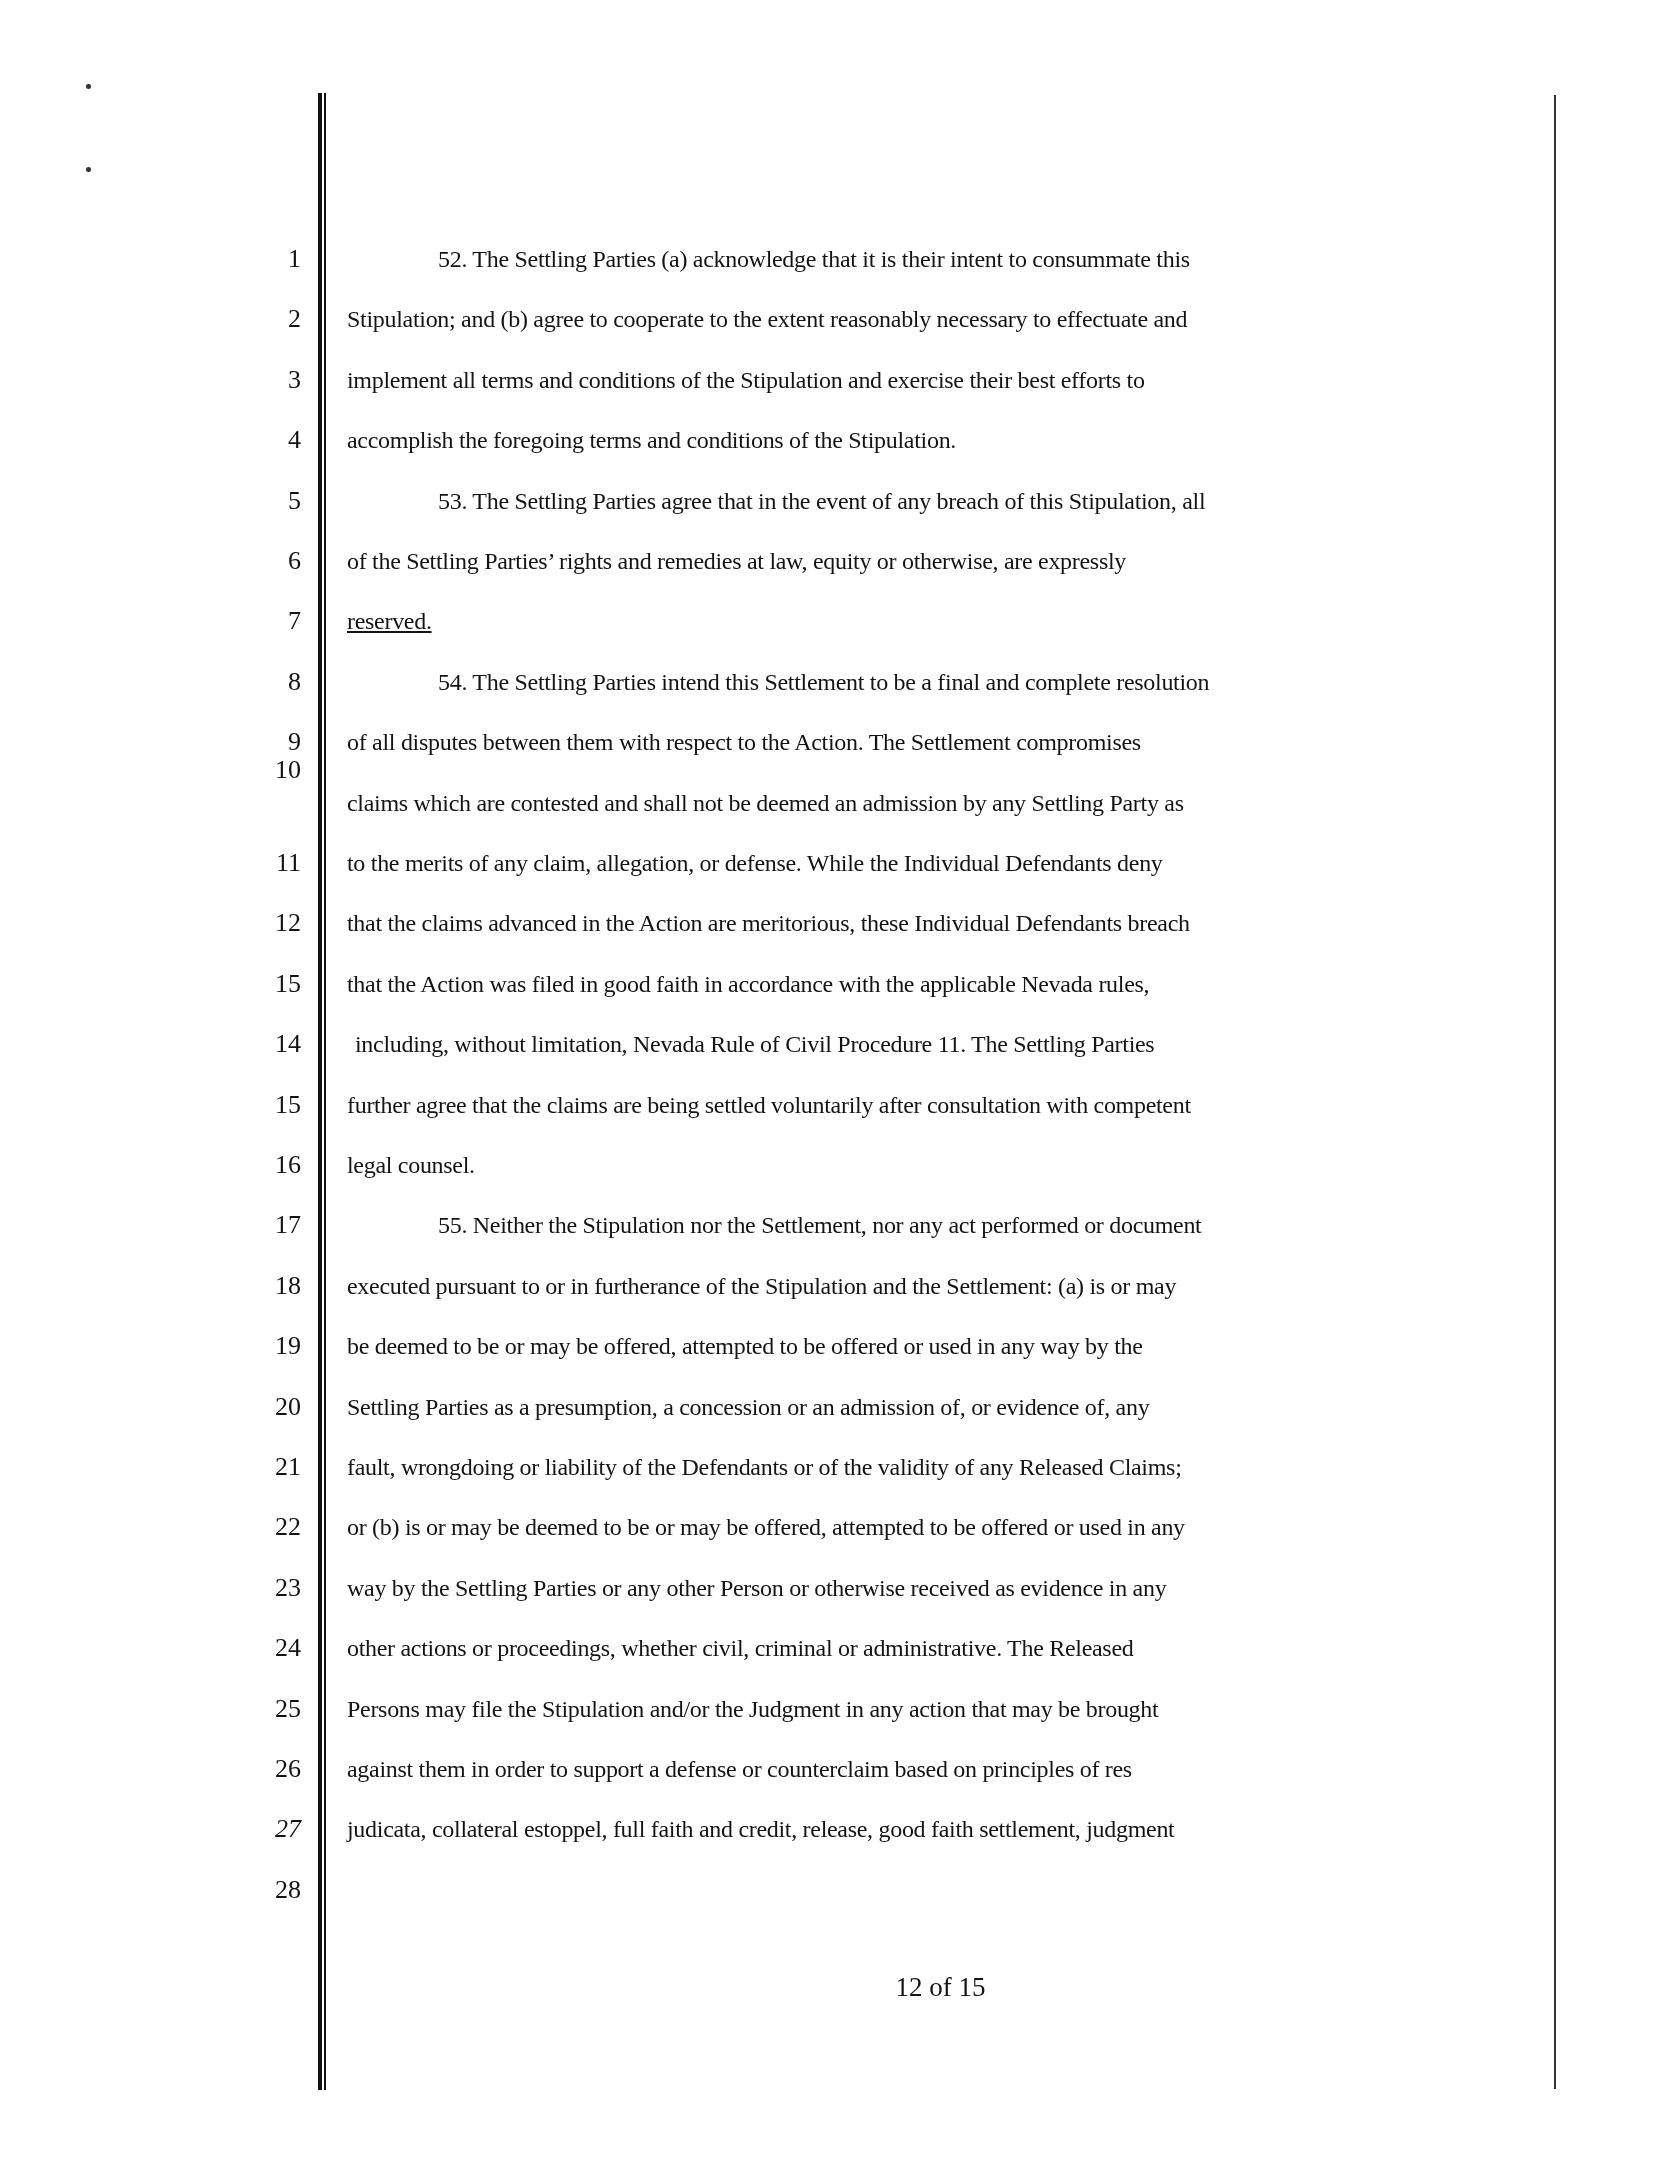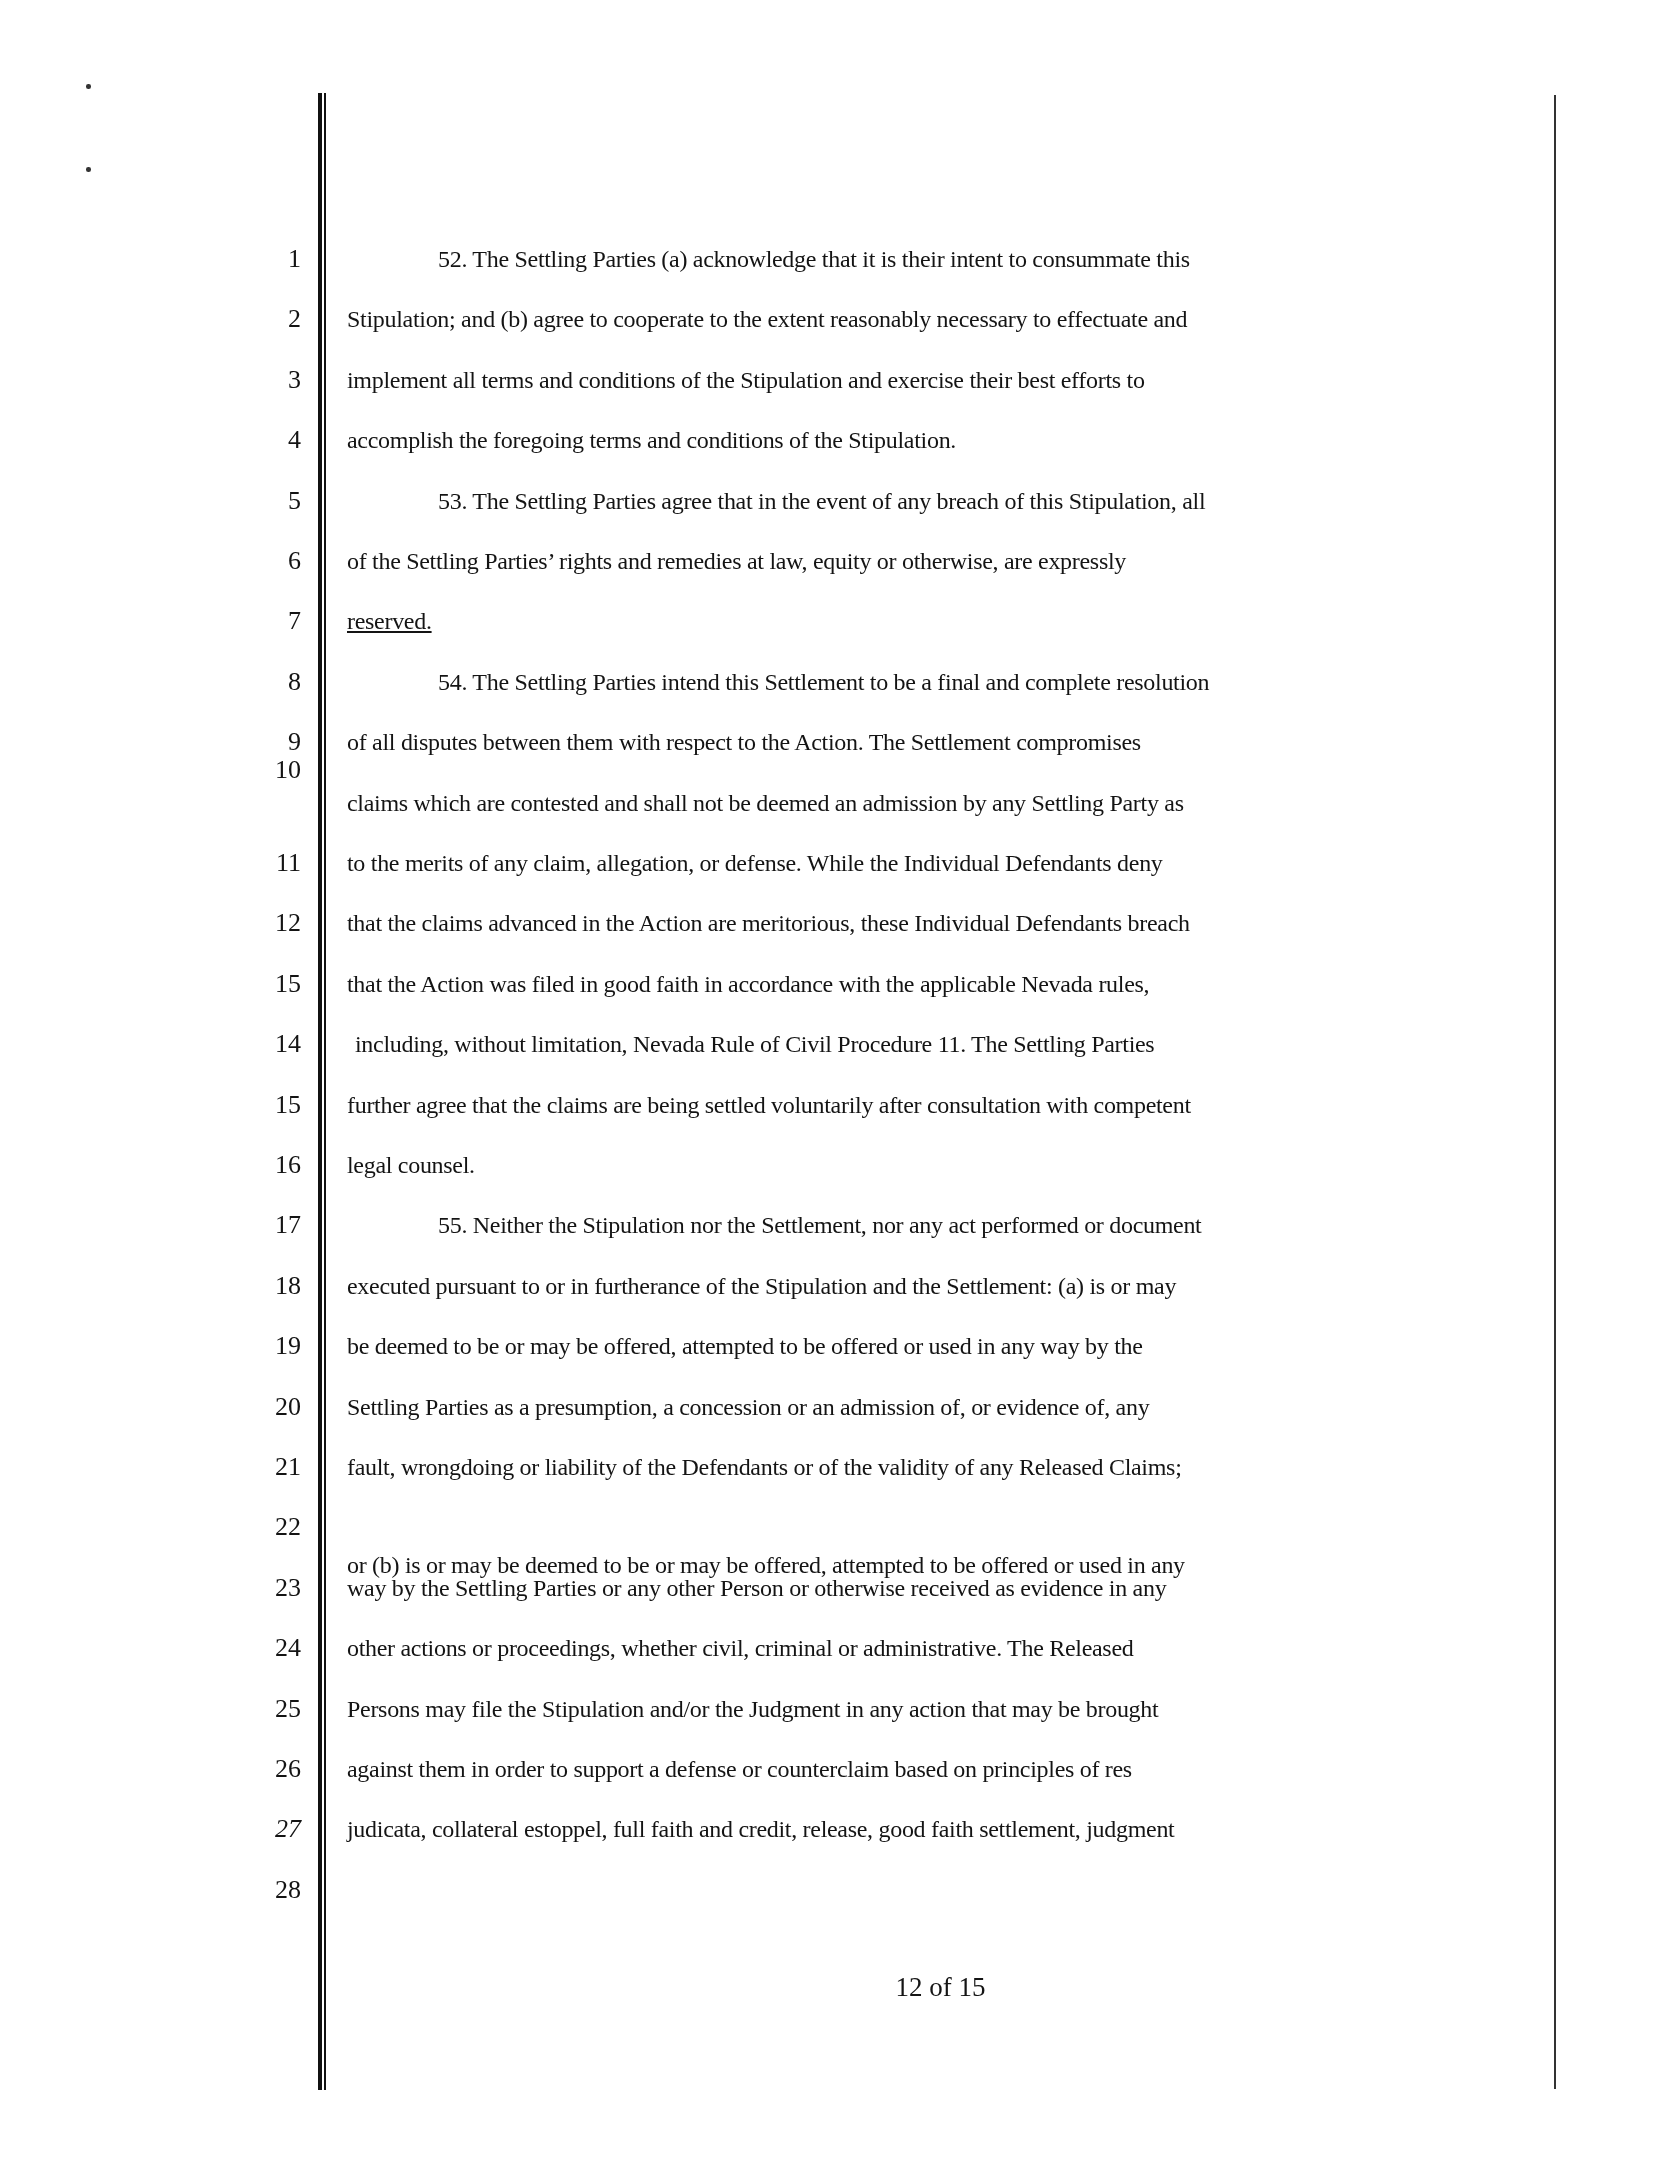--- a/index.html
+++ b/index.html
@@ -75,21 +75,21 @@
     <div class="text-line" style="top: 907px;">that the claims advanced in the Action are meritorious, these Individual Defendants breach</div>
     <div class="text-line" style="top: 968px;">that the Action was filed in good faith in accordance with the applicable Nevada rules,</div>
     <div class="text-line" style="top: 1028px; margin-left: 8px;">including, without limitation, Nevada Rule of Civil Procedure 11. The Settling Parties</div>
     <div class="text-line" style="top: 1089px;">further agree that the claims are being settled voluntarily after consultation with competent</div>
     <div class="text-line" style="top: 1149px;">legal counsel.</div>
     <div class="text-line indent" style="top: 1209px;">55. Neither the Stipulation nor the Settlement, nor any act performed or document</div>
     <div class="text-line" style="top: 1270px;">executed pursuant to or in furtherance of the Stipulation and the Settlement: (a) is or may</div>
     <div class="text-line" style="top: 1330px;">be deemed to be or may be offered, attempted to be offered or used in any way by the</div>
     <div class="text-line" style="top: 1391px;">Settling Parties as a presumption, a concession or an admission of, or evidence of, any</div>
     <div class="text-line" style="top: 1451px; font-family: Liberation Serif, serif;">fault, wrongdoing or liability of the Defendants or of the validity of any Released Claims;</div>
-    <div class="text-line" style="top: 1511px; margin-top: 38px;">or (b) is or may be deemed to be or may be offered, attempted to be offered or used in any</div>
+    <div class="text-line" style="top: 1511px;">or (b) is or may be deemed to be or may be offered, attempted to be offered or used in any</div>
     <div class="text-line" style="top: 1572px;">way by the Settling Parties or any other Person or otherwise received as evidence in any</div>
     <div class="text-line" style="top: 1632px;">other actions or proceedings, whether civil, criminal or administrative. The Released</div>
     <div class="text-line" style="top: 1693px;">Persons may file the Stipulation and/or the Judgment in any action that may be brought</div>
     <div class="text-line" style="top: 1753px;">against them in order to support a defense or counterclaim based on principles of res</div>
     <div class="text-line" style="top: 1813px;">judicata, collateral estoppel, full faith and credit, release, good faith settlement, judgment</div>
     <div class="text-line" style="top: 1874px;"></div>
   </div>
 
 <div class="page-number">12 of 15</div>
 

